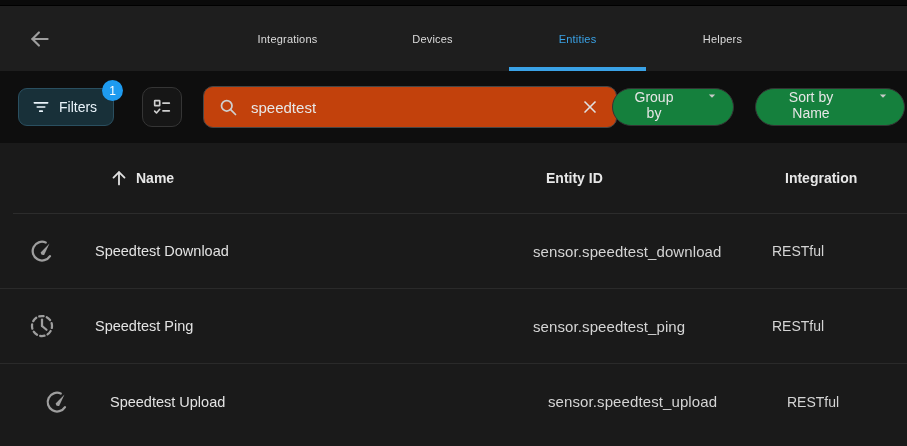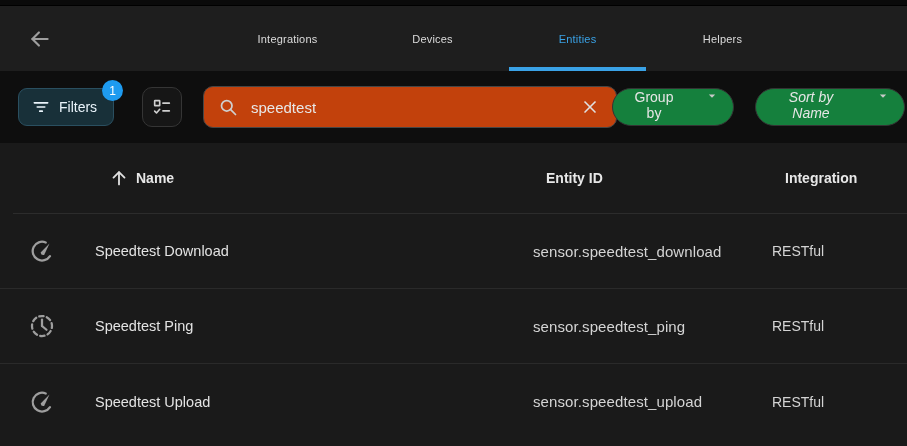--- a/index.html
+++ b/index.html
@@ -74,34 +74,34 @@
     display: flex; align-items: center; justify-content: center; width: 28px; height: 28px;
   }
   .pill {
     position: absolute; top: 17px; height: 38px; border-radius: 19px;
     background: #15803d; border: 1px solid #333;
     display: flex; align-items: flex-start; justify-content: center; gap: 28px;
     color: #e6e6e6; font-size: 14px; cursor: pointer; padding: 0 14px 0 18px; font-family: inherit;
   }
   .pill .caret { color: #c9c9c9; display: flex; }
   .pill-groupby { left: 612px; width: 122px; }
-  .pill-sort   { left: 755px; width: 150px; font-style: italic; }
+  .pill-sort   { left: 755px; width: 150px; }
 
   
   .table { background: #1a1a1a; min-height: 303px; }
   .trow {
     display: grid; grid-template-columns: 83px 450px 239px auto;
     align-items: center;
   }
   .thead { height: 71px; border-bottom: 1px solid #2c2c2c; margin-left: 13px; }
   .thead .cell { font-size: 14px; font-weight: 700; color: #e8e8e8; }
   .thead .name-cell { display: flex; align-items: center; gap: 6px; padding-left: 12px; }
   .sort-arrow { color: #e0e0e0; display: flex; }
   .tbody-row { height: 75px; border-bottom: 1px solid #2a2a2a; cursor: pointer; }
-  .tbody-row:last-child { border-bottom: none; }
+  .tbody-row:last-child { border-bottom: none; padding-left: 15px; }
   .icon-cell { display: flex; align-items: center; justify-content: center; color: #9e9e9e; }
   .name-cell { padding-left: 12px; font-size: 14.5px; color: #e3e3e3; }
   .id-cell { font-size: 15px; color: #d4d4d4; letter-spacing: 0.1px; }
   .int-cell { font-size: 14px; color: #d4d4d4; }
 </style>
 </head>
 <body>
 
 <div class="top-strip"></div>
 

